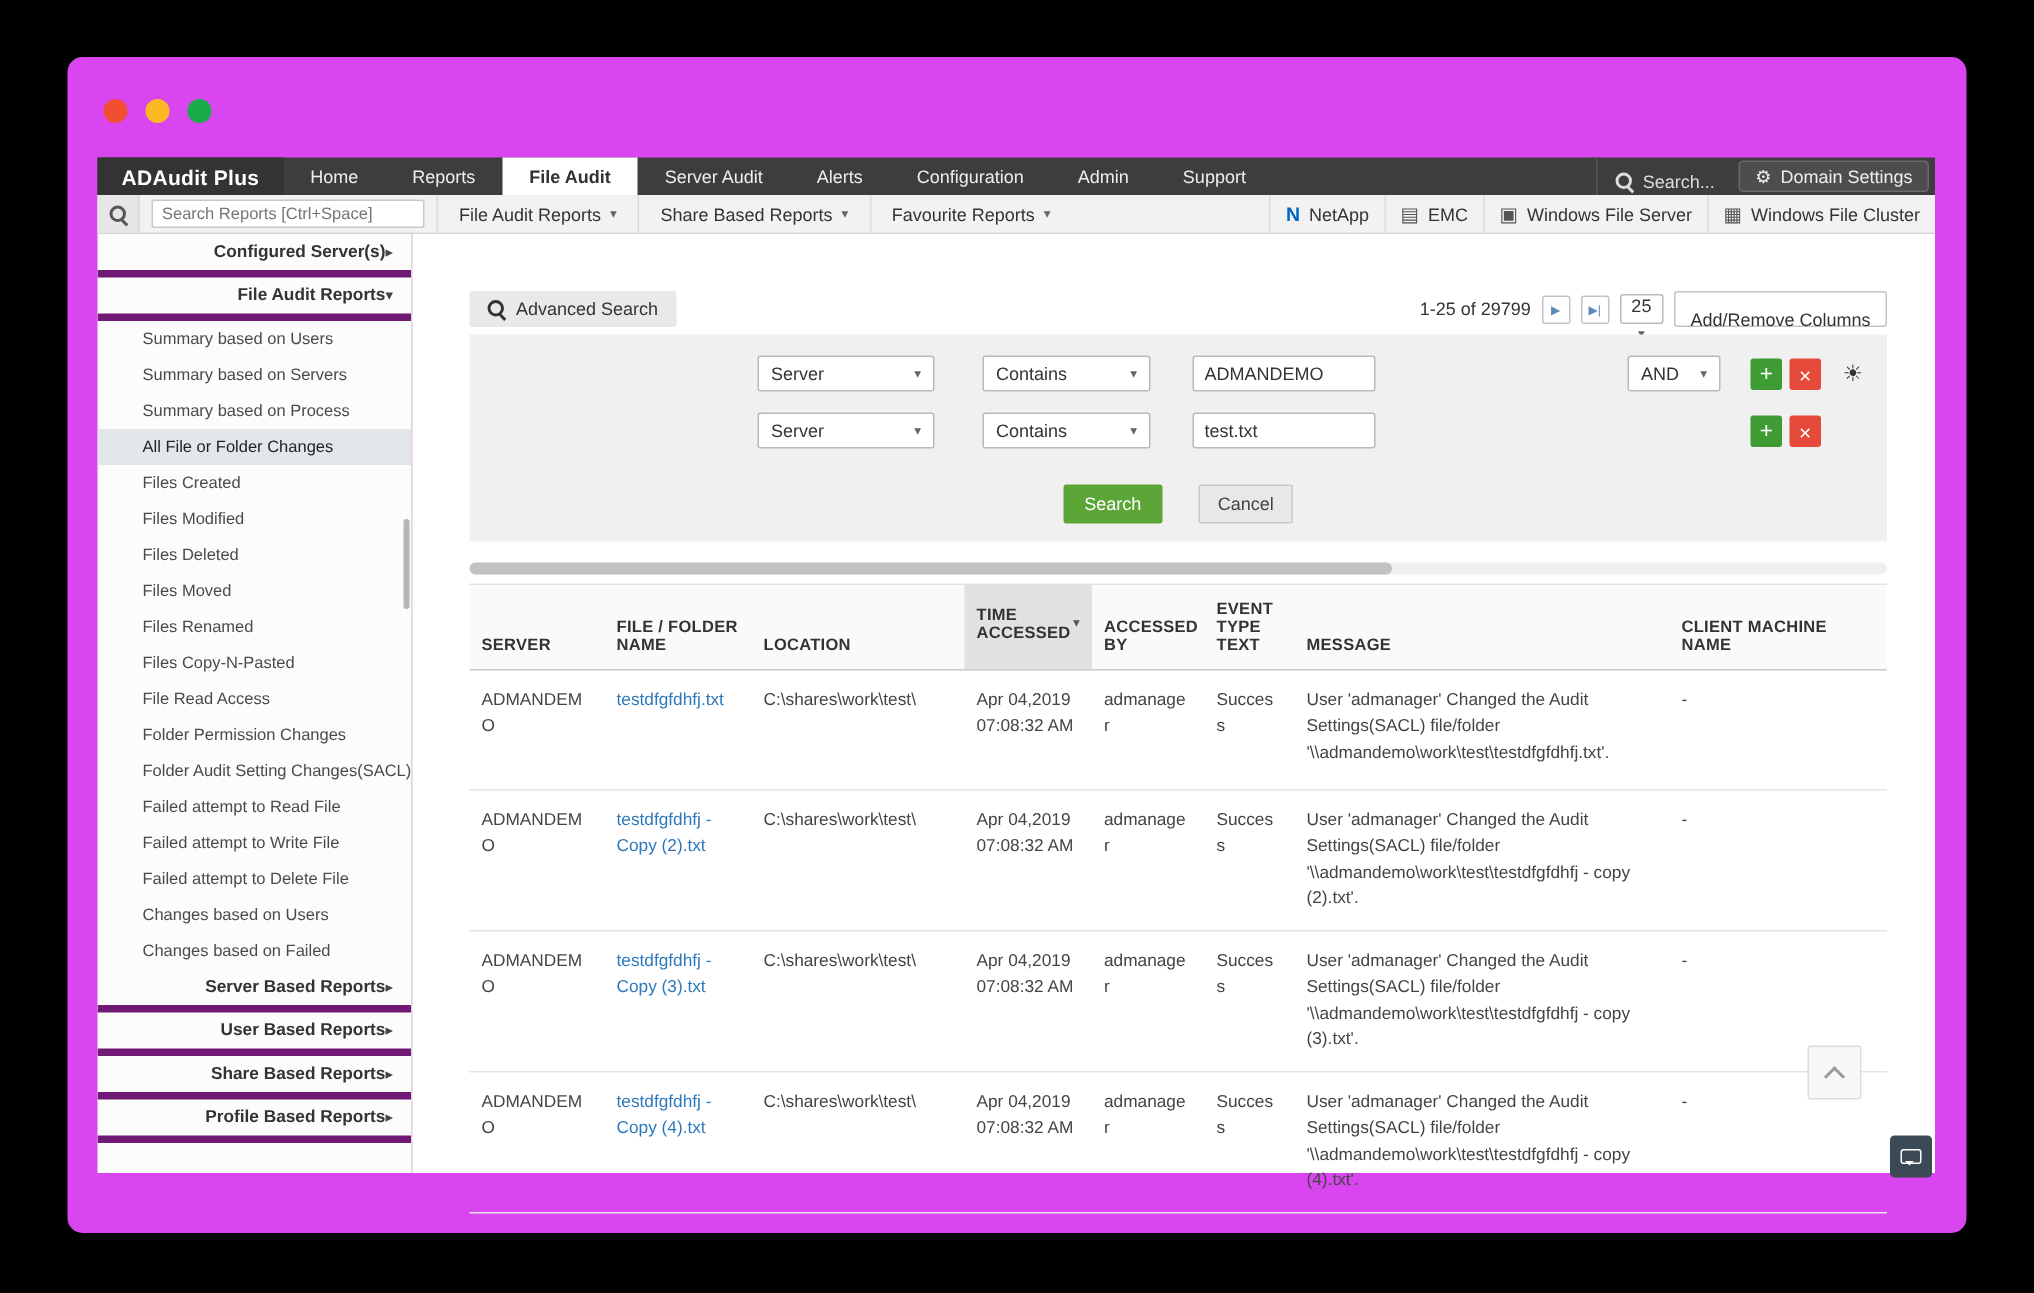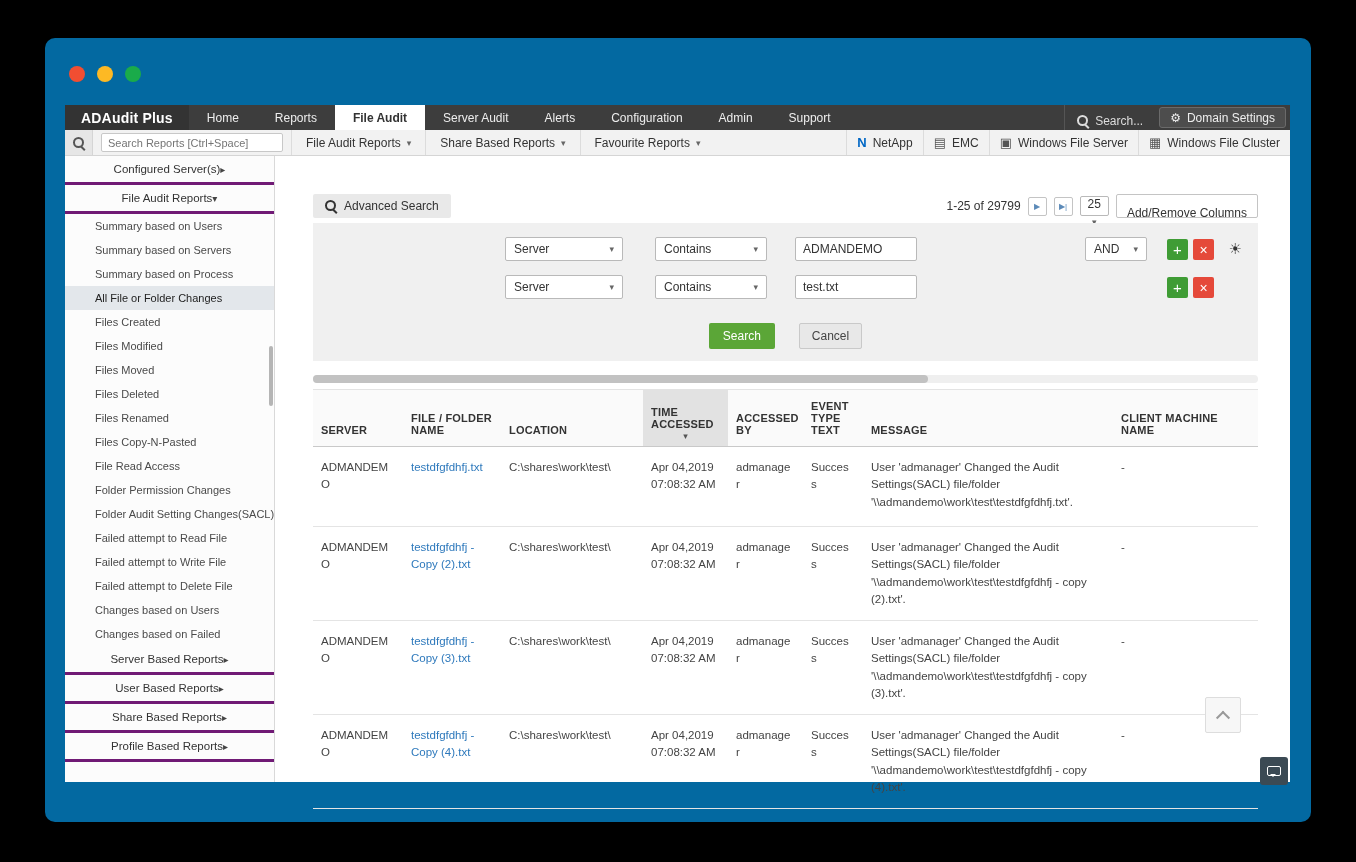--- a/index.html
+++ b/index.html
@@ -1,20 +1,20 @@
 <!DOCTYPE html>
 <html><head>
 <meta charset="utf-8">
 <style>
   * { margin:0; padding:0; box-sizing:border-box; }
   html,body { width:1356px; height:862px; background:#000; overflow:hidden;
     font-family:"Liberation Sans","DejaVu Sans",sans-serif; }
   .screen { position:relative; width:1356px; height:862px; background:#000; }
   .window { position:absolute; left:45px; top:38px; width:1266px; height:784px;
-    background:#0369a1; border-radius:10px; box-shadow:0 4px 24px rgba(0,0,0,.55); overflow:hidden; }
+    background:#d946ef; border-radius:10px; box-shadow:0 4px 24px rgba(0,0,0,.55); overflow:hidden; }
 
   
   .traffic { position:absolute; left:24px; top:28px; display:flex; gap:12px; }
   .dot { width:16px; height:16px; border-radius:50%; display:inline-block; }
   .dot.red { background:#f14e32; }
   .dot.yellow { background:#fdb924; }
   .dot.green { background:#1aab4a; }
 
   
   .navbar { position:absolute; left:20px; top:67px; width:1225px; height:25px;
@@ -55,23 +55,23 @@
   .caret { font-size:9px; color:#666; }
   .icon-netapp { color:#0067c5; font-weight:bold; font-size:13px; }
   .icon-shape { color:#555; font-size:13px; line-height:1; }
 
   
   .body-row { position:absolute; left:20px; top:118px; width:1225px; height:626px; display:flex; }
 
   
   .sidebar { position:relative; width:210px; height:100%; background:#fcfcfc;
     border-right:1px solid #d9d9d9; overflow:hidden; }
-  .side-sec { height:29px; display:flex; align-items:center; justify-content:center;
-    padding:0 12px; font-size:11.5px; font-weight:normal; color:#333;
-    border-bottom:3px solid #701a75; cursor:pointer; white-space:nowrap; }
+  .side-sec { height:29px; display:flex; align-items:center; justify-content:flex-end;
+    padding:0 12px; font-size:11.5px; font-weight:bold; color:#333;
+    border-bottom:5px solid #701a75; cursor:pointer; white-space:nowrap; }
   .sec-arrow { font-size:10px; color:#444; }
   .side-item { height:24px; line-height:24px; padding-left:30px; font-size:11px;
     color:#4a4a4a; cursor:pointer; white-space:nowrap; }
   .side-item.selected { background:#e3e7eb; color:#222; }
   .side-thumb { position:absolute; right:1px; top:190px; width:4px; height:60px;
     background:#b5b5b5; border-radius:2px; }
 
   
   .main { position:relative; width:1015px; height:100%; background:#fff; }
   .content { position:relative; width:945px; margin-left:38px; }
@@ -121,21 +121,21 @@
   .hthumb { position:absolute; left:0; top:0; width:615px; height:8px; background:#c2c2c2;
     border-radius:4px; cursor:grab; }
 
   
   .table { margin-top:6px; }
   .thead, .tr { display:grid; grid-template-columns:90px 98px 142px 85px 75px 60px 250px 145px; }
   .thead { height:58px; border-top:1px solid #e3e3e3; border-bottom:1px solid #c9c9c9;
     background:#fafafa; }
   .th { display:flex; align-items:flex-end; padding:0 8px 10px 8px; font-size:11px;
     font-weight:bold; color:#333; letter-spacing:.2px; cursor:pointer; }
-  .th-time { background:#e2e2e2; flex-direction:column; align-items:center;
+  .th-time { background:#e2e2e2; flex-direction:row; align-items:center;
     justify-content:flex-end; padding-bottom:5px; gap:1px; }
   .sort { font-size:9px; color:#555; }
   .tr { min-height:80px; border-bottom:1px solid #e4e4e4; }
   .td { padding:12px 10px 12px 8px; font-size:11.5px; color:#444; line-height:1.5;
     word-wrap:break-word; }
   .link { color:#2e79bc; cursor:pointer; }
 
   .scroll-top { position:absolute; left:930px; top:541px; width:36px; height:36px;
     background:#f7f7f7; border:1px solid #ddd; border-radius:2px; cursor:pointer;
     display:flex; align-items:center; justify-content:center; }
@@ -228,22 +228,22 @@
         <div class="side-sec">
           <span>File Audit Reports</span>
           <span class="sec-arrow">▾</span>
         </div>
         <div class="side-item">Summary based on Users</div>
         <div class="side-item">Summary based on Servers</div>
         <div class="side-item">Summary based on Process</div>
         <div class="side-item selected">All File or Folder Changes</div>
         <div class="side-item">Files Created</div>
         <div class="side-item">Files Modified</div>
+        <div class="side-item">Files Deleted</div>
         <div class="side-item">Files Moved</div>
-        <div class="side-item">Files Deleted</div>
         <div class="side-item">Files Renamed</div>
         <div class="side-item">Files Copy-N-Pasted</div>
         <div class="side-item">File Read Access</div>
         <div class="side-item">Folder Permission Changes</div>
         <div class="side-item">Folder Audit Setting Changes(SACL)</div>
         <div class="side-item">Failed attempt to Read File</div>
         <div class="side-item">Failed attempt to Write File</div>
         <div class="side-item">Failed attempt to Delete File</div>
         <div class="side-item">Changes based on Users</div>
         <div class="side-item">Changes based on Failed</div>

